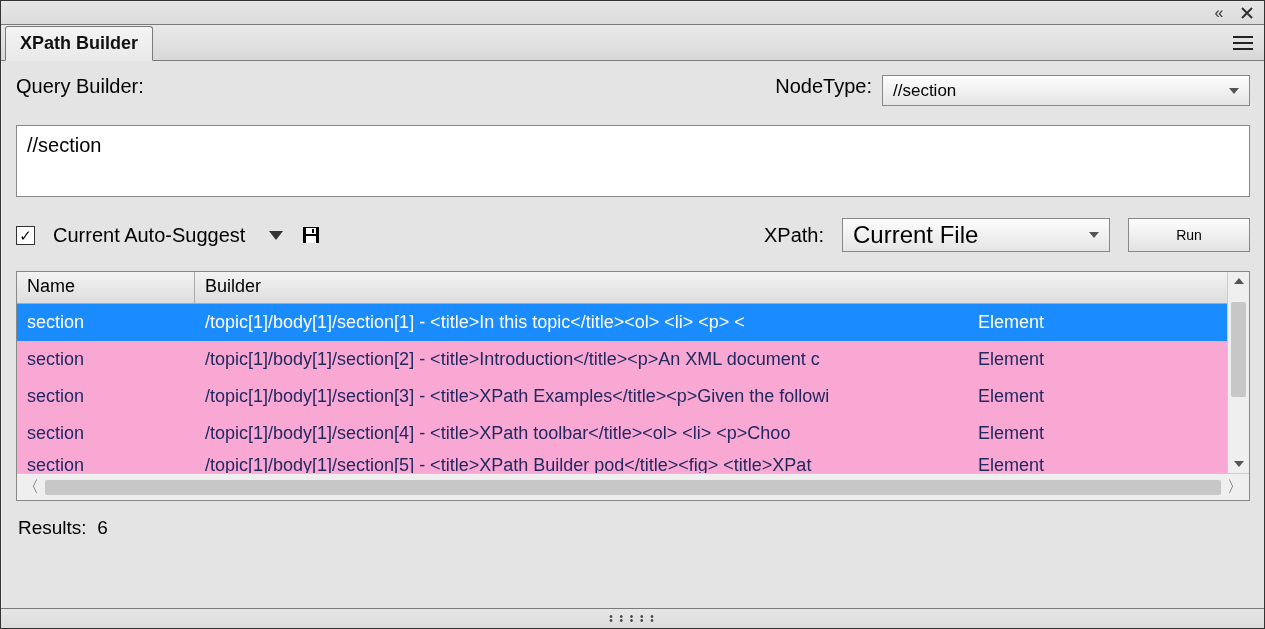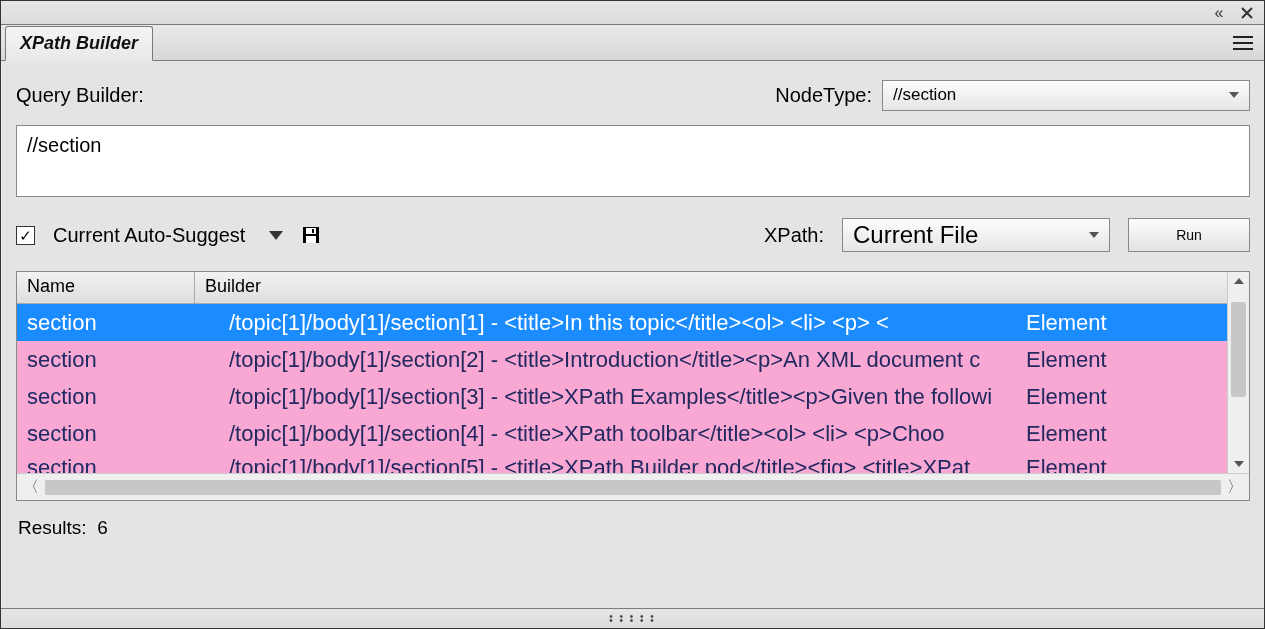--- a/index.html
+++ b/index.html
@@ -8,27 +8,27 @@
 
   
   .titlebar { height:24px; background:linear-gradient(#e6e6e6,#dcdcdc); border-bottom:1px solid #7a7a7a; display:flex; justify-content:flex-end; align-items:center; padding:0 8px; gap:10px;}
   .titlebar .icon { width:18px; height:18px; display:flex; align-items:center; justify-content:center; color:#333; }
 
   
   .tabrow { height:36px; background:linear-gradient(#e9e9e9,#d8d8d8); border-bottom:1px solid #7a7a7a; display:flex; align-items:flex-end; }
   .tab { height:35px; padding:0 14px; display:flex; align-items:center; font-weight:bold; font-size:18px;
          background:linear-gradient(#f4f4f4,#e9e9e9);
          border:1px solid #7a7a7a; border-bottom:1px solid #e9e9e9;
-         border-top-left-radius:3px; border-top-right-radius:3px; margin-left:4px; margin-bottom:-1px; color:#111;font-style:italic;}
+         border-top-left-radius:3px; border-top-right-radius:3px; margin-left:4px; margin-bottom:-1px; color:#111;}
   .tabrow .menuicon { margin-left:auto; margin-right:10px; width:22px; height:22px; display:flex; align-items:center; justify-content:center; align-self:center; color:#222;}
 
   
   .panel { flex:1 1 auto; background:#e4e4e4; padding:14px 14px 10px 14px; display:flex; flex-direction:column; gap:10px; overflow:hidden; border-left:1px solid #eee; }
 
-  .toprow { display:flex; align-items:center; gap:10px; height:40px;}
+  .toprow { display:flex; gap:10px; height:40px;}
   .toprow .lbl { font-size:20px; color:#000; }
   .toprow .spacer { flex:1; }
   .hist-select { width:368px; height:31px; background:linear-gradient(#fdfdfd,#e5e5e5); border:1px solid #888; display:flex; align-items:center; padding:0 10px; justify-content:space-between; color:#000; font-size:17px;}
 
   .query-input { background:#fff; border:1px solid #888; height:72px; padding:8px 10px; font-size:20px; color:#000; }
 
   .midrow { display:flex; align-items:center; gap:18px; height:40px; margin-top:8px;}
   .checkbox { width:19px; height:19px; border:1px solid #333; background:#fff; display:flex; align-items:center; justify-content:center; font-size:15px; line-height:1;}
   .midrow .lbl { font-size:20px; }
   .chevdown { width:0;height:0;border-left:7px solid transparent;border-right:7px solid transparent;border-top:9px solid #333; display:inline-block;}
@@ -37,21 +37,21 @@
   .scope-select { width:268px; height:34px; background:linear-gradient(#fdfdfd,#e5e5e5); border:1px solid #888; display:flex; align-items:center; padding:0 10px; justify-content:space-between; font-size:24px;}
   .run-btn { width:122px; height:34px; background:linear-gradient(#fdfdfd,#e2e2e2); border:1px solid #888; font-size:14px; display:flex; align-items:center; justify-content:center;}
 
   .results-table { position:relative; border:1px solid #888; background:#f9a8d4; display:flex; flex-direction:column; height:230px; margin-top:6px;}
   .tbl-head { display:flex; background:linear-gradient(#f2f2f2,#dedede); height:32px; font-size:18px; color:#000; border-bottom:1px solid #aaa;}
   .tbl-head > div { padding:4px 10px; border-right:1px solid #aaa;}
   .col-name { width:178px; }
   .col-desc { width:773px; }
   .col-node { flex:1; border-right:none !important;}
   .tbl-body { overflow:hidden; position:relative; flex:1;}
-  .tbl-row { display:flex; font-size:22px; color:#21295f; height:37px; align-items:center; white-space:nowrap;gap:24px;}
+  .tbl-row { display:flex; font-size:18px; color:#21295f; height:37px; align-items:center; white-space:nowrap;}
   .tbl-row > div { padding:0 10px; overflow:hidden; }
   .tbl-row .col-name { color:#1d2a63; }
   .tbl-row.selected { background:#1a8cff; color:#fff; }
   .tbl-row.selected > div { color:#fff; }
   .tbl-row.cut { height:25px; overflow:hidden; align-items:flex-start; padding-top:3px;}
 
   .vscroll { position:absolute; right:0; top:0; bottom:27px; width:22px; background:#efefef; border-left:1px solid #ccc; display:flex; flex-direction:column; justify-content:space-between; align-items:center; padding:6px 0;}
   .vscroll .thumb { position:absolute; top:30px; width:15px; height:95px; background:#c7c7c7; border-radius:2px;}
   .hscroll { height:27px; background:#efefef; border-top:1px solid #ccc; display:flex; align-items:center; padding:0 6px; justify-content:space-between;}
   .hscroll .thumb { flex:1; margin:0 6px; height:15px; background:#c7c7c7; border-radius:2px;}

